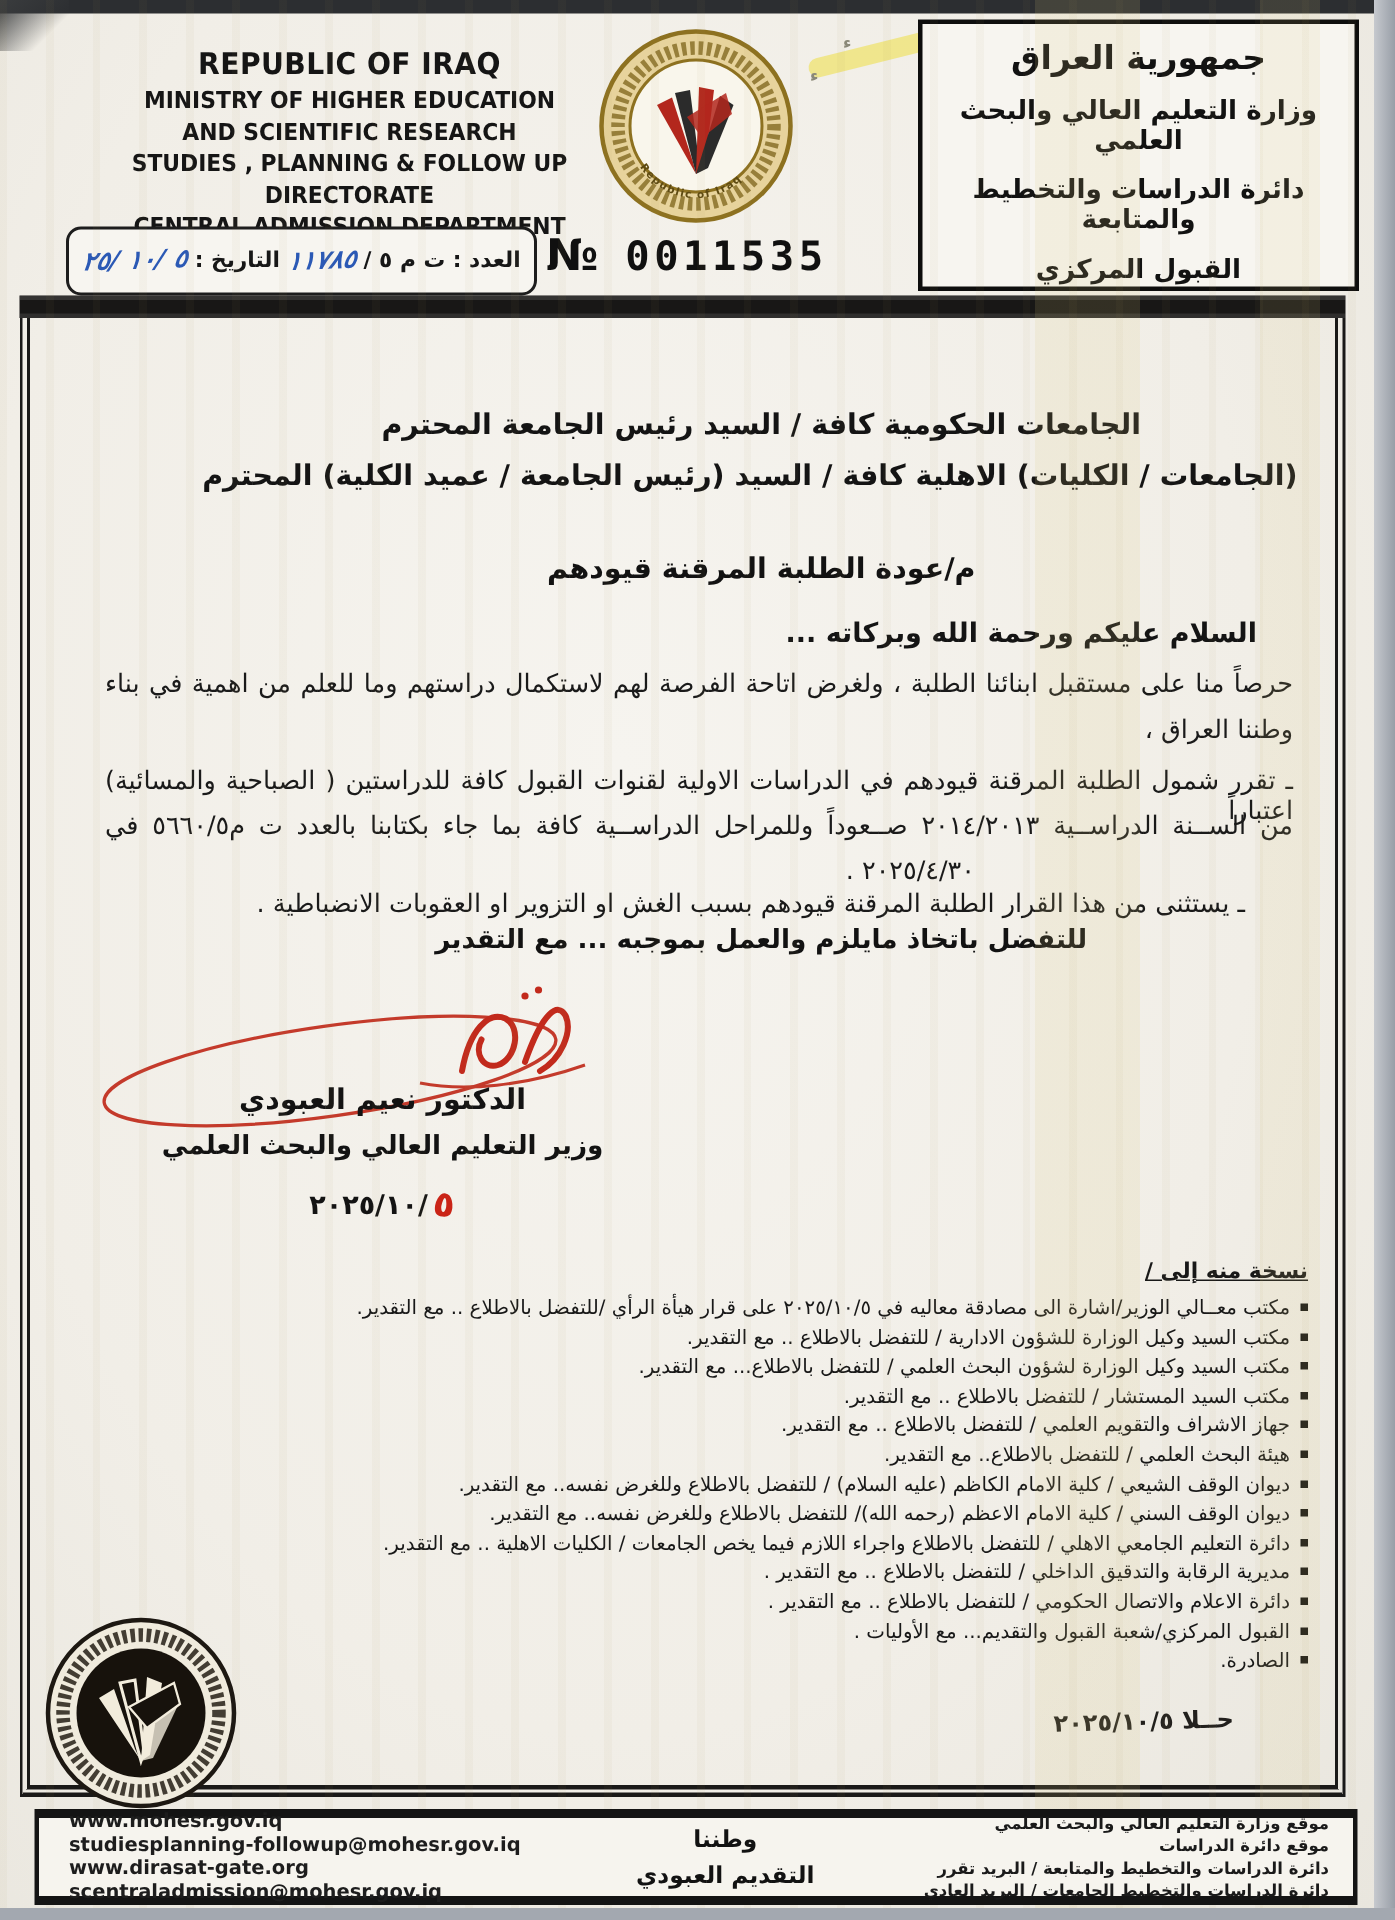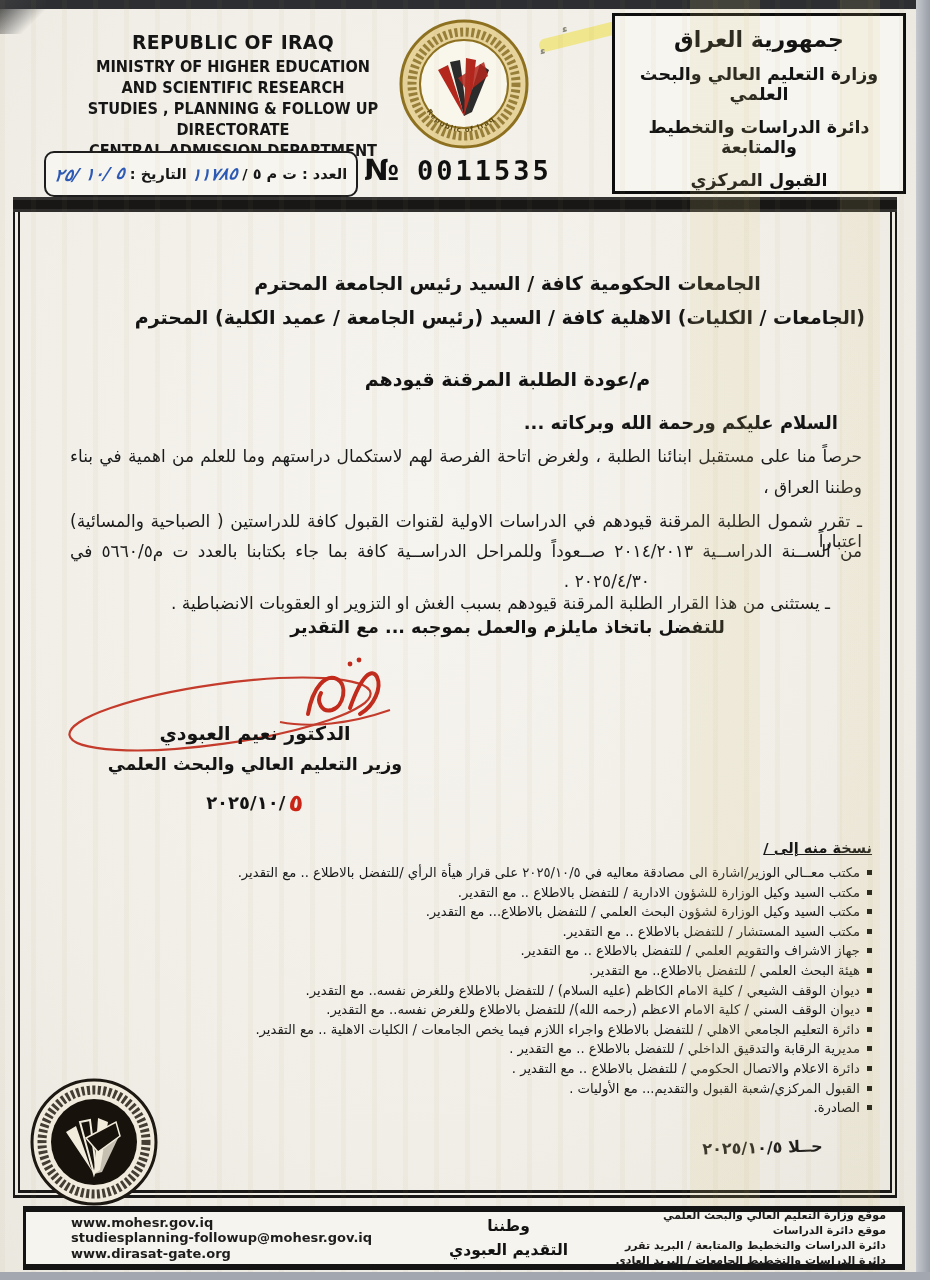--- a/index.html
+++ b/index.html
@@ -66,21 +66,21 @@
   .dist-head{font-weight:bold;font-size:14.5px;text-decoration:underline;margin-bottom:7px;}
   .dist-item{font-size:13.2px;line-height:19.6px;white-space:nowrap;}
   .sq{display:inline-block;width:5px;height:5px;background:#111;margin-left:7px;vertical-align:2px;}
   .bottom-note{position:absolute;left:655px;top:1138px;width:215px;text-align:center;direction:rtl;
         font-size:16px;font-weight:bold;color:#22201d;transform:rotate(-1.5deg);letter-spacing:1px;}
   .stamp{position:absolute;left:28px;top:1076px;width:132px;height:132px;z-index:6;}
   
   .footer{position:absolute;left:23px;top:1206px;width:882px;height:64px;box-sizing:border-box;
         border:3px solid #141414;border-top-width:6px;border-bottom-width:6px;background:#f6f4ee;
         display:flex;align-items:center;z-index:4;}
-  .f-left{width:345px;padding-left:45px;font-weight:bold;font-size:13px;line-height:15.5px;color:#1d1d1d;}
+  .f-left{width:345px;padding-left:20px;font-weight:bold;font-size:13px;line-height:15.5px;color:#1d1d1d;}
   .f-center{width:185px;text-align:center;font-weight:bold;font-size:15.5px;direction:rtl;
         line-height:24px;color:#121212;}
   .f-right{flex:1;direction:rtl;text-align:right;padding-right:16px;font-weight:bold;
         font-size:11px;line-height:15.2px;color:#1a1a1a;}
   .edge-right{position:absolute;right:0;top:0;width:14px;height:1280px;
         background:linear-gradient(90deg,#c6c9ce,#989ea7);}
   .edge-bottom{position:absolute;left:0;bottom:0;width:930px;height:8px;background:#a3a8b0;}
 </style>
 </head>
 <body>
@@ -195,20 +195,21 @@
     <path d="M66 98 L70 42 L80 46 L72 94 Z" fill="#f2ecdc"></path>
     <path d="M66 98 L84 50 L92 58 L74 96 Z" fill="#f2ecdc" opacity=".8"></path>
     <path d="M58 62 L88 46 L92 60 L70 76 Z" fill="#17120c" stroke="#f2ecdc" stroke-width="1.5"></path>
   </svg>
 
   <div class="footer">
     <div class="f-left">
       <div>www.mohesr.gov.iq</div>
       <div>studiesplanning-followup@mohesr.gov.iq</div>
       <div>www.dirasat-gate.org</div>
+      <div>scentraladmission@mohesr.gov.iq</div>
     </div>
     <div class="f-center">
       <div>وطننا</div>
       <div>التقديم العبودي</div>
     </div>
     <div class="f-right">
       <div>موقع وزارة التعليم العالي والبحث العلمي</div>
       <div>موقع دائرة الدراسات</div>
       <div>دائرة الدراسات والتخطيط والمتابعة / البريد تقرر</div>
       <div>دائرة الدراسات والتخطيط الجامعات / البريد العادي</div>

